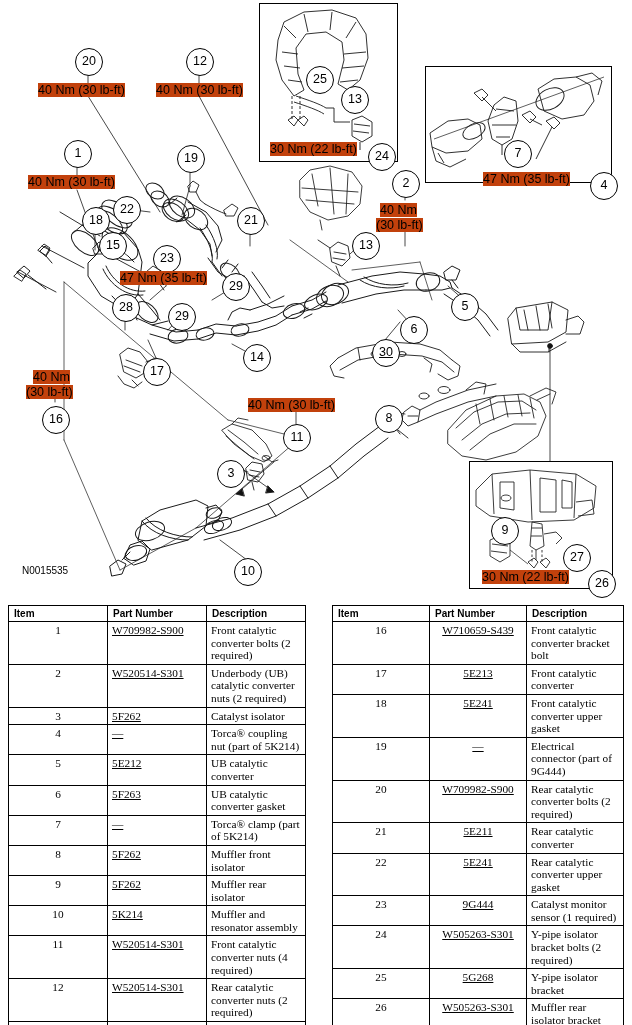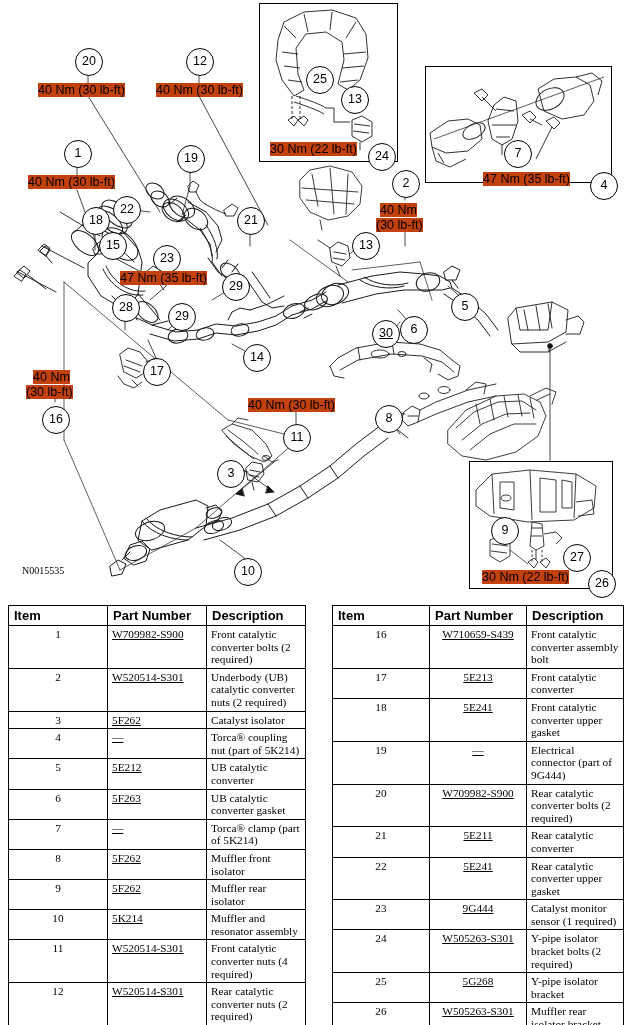--- a/index.html
+++ b/index.html
@@ -13,35 +13,35 @@
 
   .callout{
     position:absolute;width:26px;height:26px;border:1.2px solid #000;border-radius:50%;
     background:#fff;font-size:12.5px;line-height:24px;text-align:center;
     font-family:"Liberation Sans", sans-serif;
   }
   .torque{
     position:absolute;font-size:12.5px;white-space:nowrap;line-height:14px;
     font-family:Liberation Sans, sans-serif;background:#c2410c;
   }
-  .figid{position:absolute;font-size:10px;font-family:Liberation Serif, serif;}
+  .figid{position:absolute;font-size:10px;font-family:Liberation Sans, sans-serif;}
 
   .inset{position:absolute;border:1.3px solid #000;background:#fff;}
 
   
   #tables{position:absolute;left:0;top:605px;width:632px;}
   table{border-collapse:collapse;table-layout:fixed;background:#fff;}
   table.parts{position:absolute;top:0;}
   #tbl-left{left:8px;width:298px;}
   #tbl-right{left:332px;width:292px;}
   table.parts th,table.parts td{
     border:1px solid #000;padding:2px 4px;vertical-align:top;
   }
   table.parts th{
-    font-family:"Liberation Sans", sans-serif;font-weight:bold;font-size:13px;
+    font-family:"Liberation Sans", sans-serif;font-weight:bold;font-size:10px;
     text-align:left;padding:2px 5px;
   }
   table.parts td{
     font-family:"Liberation Serif", serif;font-size:11.3px;line-height:12.6px;
   }
   td.c-item{text-align:center;width:34px;}
   td.c-part{width:90px;white-space:nowrap;text-decoration:underline;}
   th.c-item{text-align:center;}
   #tbl-right td.c-item{width:32px;}
   #tbl-right td.c-part{width:92px;text-align:center;}
@@ -422,21 +422,21 @@
     <div class="callout" style="left: 283px; top: 424px;">11</div>
     <div class="callout" style="left: 217px; top: 460px;">3</div>
     <div class="callout" style="left: 234px; top: 558px;">10</div>
     <div class="callout" style="left: 306px; top: 66px;">25</div>
     <div class="callout" style="left: 341px; top: 86px;">13</div>
     <div class="callout" style="left: 368px; top: 143px;">24</div>
     <div class="callout" style="left: 392px; top: 170px;">2</div>
     <div class="callout" style="left: 352px; top: 232px;">13</div>
     <div class="callout" style="left: 451px; top: 293px;">5</div>
     <div class="callout" style="left: 400px; top: 316px;">6</div>
-    <div class="callout" style="left: 372px; top: 320px; text-decoration: underline;">30</div>
+    <div class="callout" style="left: 372px; top: 339px; text-decoration: underline;">30</div>
     <div class="callout" style="left: 375px; top: 405px;">8</div>
     <div class="callout" style="left: 504px; top: 140px;">7</div>
     <div class="callout" style="left: 590px; top: 172px;">4</div>
     <div class="callout" style="left: 491px; top: 517px;">9</div>
     <div class="callout" style="left: 563px; top: 544px;">27</div>
     <div class="callout" style="left: 588px; top: 570px;">26</div>
     <div class="torque" style="left: 38px; top: 83px;">40 Nm (30 lb-ft)</div>
     <div class="torque" style="left: 156px; top: 83px;">40 Nm (30 lb-ft)</div>
     <div class="torque" style="left: 28px; top: 175px;">40 Nm (30 lb-ft)</div>
     <div class="torque" style="left: 120px; top: 271px;">47 Nm (35 lb-ft)</div>
@@ -534,21 +534,21 @@
       <tr>
         <th class="c-item">Item</th>
         <th>Part Number</th>
         <th>Description</th>
       </tr>
     </thead>
     <tbody id="right-body">
         <tr>
           <td class="c-item">16</td>
           <td class="c-part">W710659-S439</td>
-          <td>Front catalytic converter assembly bolt</td>
+          <td>Front catalytic converter bracket bolt</td>
         </tr>
         <tr>
           <td class="c-item">17</td>
           <td class="c-part">5E213</td>
           <td>Front catalytic converter</td>
         </tr>
         <tr>
           <td class="c-item">18</td>
           <td class="c-part">5E241</td>
           <td>Front catalytic converter upper gasket</td>

